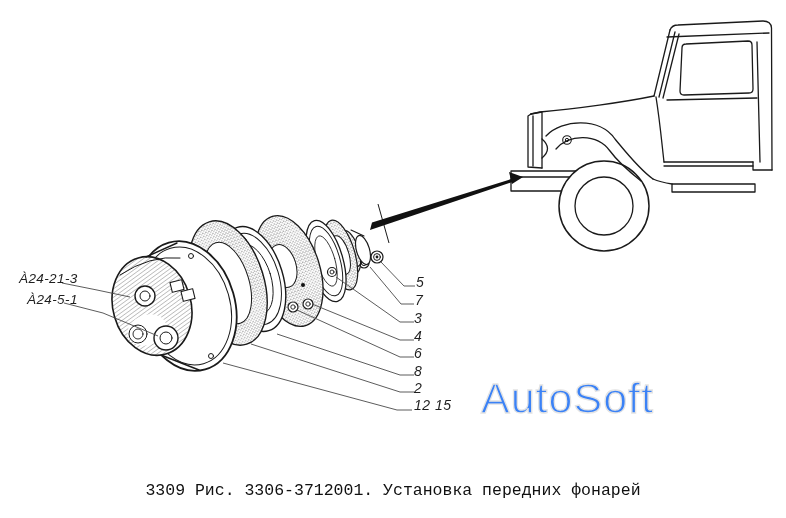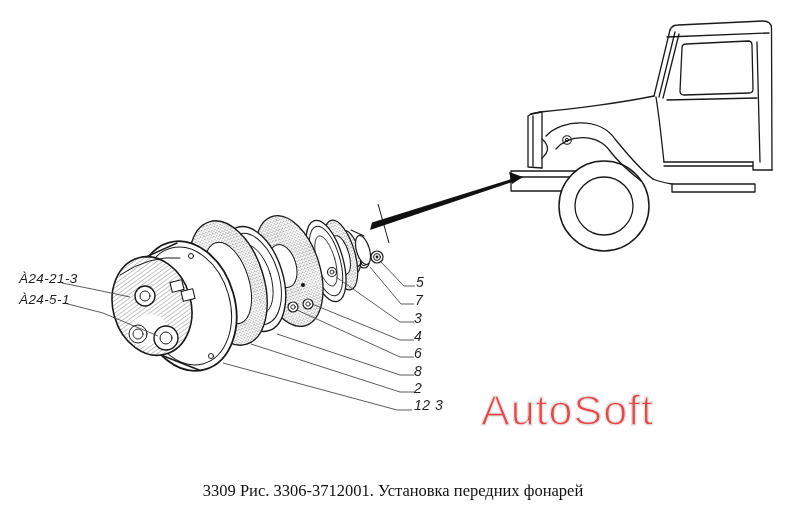--- a/index.html
+++ b/index.html
@@ -5,23 +5,23 @@
   html,body{margin:0;padding:0;background:#ffffff;}
   body{width:786px;height:518px;position:relative;overflow:hidden;
        font-family:"Liberation Sans",sans-serif;color:#1a1a1a;}
   .stage{position:absolute;inset:0;}
   svg{position:absolute;left:0;top:0;}
   .callout{position:absolute;font-style:italic;font-size:14px;line-height:14px;
            color:#1f1f1f;letter-spacing:0.5px;white-space:nowrap;}
   .part-label{position:absolute;font-style:italic;font-size:13.5px;line-height:15px;
               color:#1f1f1f;letter-spacing:0.4px;white-space:nowrap;}
   .caption{position:absolute;left:0;right:0;top:481px;text-align:center;
-           font-family:Liberation Serif, serif;font-size:16.5px;color:#101010;}
-  .watermark{position:absolute;left:481px;top:387px;font-size:43px;line-height:46px;
-             letter-spacing:1px;color:#ef4444;
+           font-family:Liberation Mono, monospace;font-size:16.5px;color:#101010;}
+  .watermark{position:absolute;left:481px;top:375px;font-size:43px;line-height:46px;
+             letter-spacing:1px;color:#3b82f6;
              -webkit-text-stroke:1.3px #e4e4e4;white-space:nowrap;}
 </style>
 </head>
 <body>
 
 <div class="stage">
 
   <div class="watermark">AutoSoft</div>
 
   <svg width="786" height="518" viewBox="0 0 786 518">
@@ -185,25 +185,25 @@
       <path d="M336,277 L400,322 L414,322"></path>
       <path d="M312,304 L400,340 L414,340"></path>
       <path d="M297,310 L400,357 L414,357"></path>
       <path d="M277,334 L400,375 L414,375"></path>
       <path d="M251,344 L400,392 L414,392"></path>
       <path d="M223,363 L397,410 L412,410"></path>
     </g>
   </svg>
 
   <div class="part-label" style="left:6px;top:271px;margin-left:13px;">À24-21-3</div>
-  <div class="part-label" style="left:19px;top:292px;">À24-5-1</div>
+  <div class="part-label" style="left:27px;top:292px;">À24-5-1</div>
 
   <span class="callout" style="left:416px;top:275px;">5</span>
   <span class="callout" style="left:415px;top:293px;">7</span>
   <span class="callout" style="left:414px;top:311px;">3</span>
   <span class="callout" style="left:414px;top:329px;">4</span>
   <span class="callout" style="left:414px;top:346px;">6</span>
   <span class="callout" style="left:414px;top:364px;">8</span>
   <span class="callout" style="left:414px;top:381px;">2</span>
-  <span class="callout" style="left:414px;top:398px;">12 3</span>
+  <span class="callout" style="left:414px;top:398px;">12 15</span>
 
   <div class="caption">3309 Рис. 3306-3712001. Установка передних фонарей</div>
 </div>
 
 </body></html>

